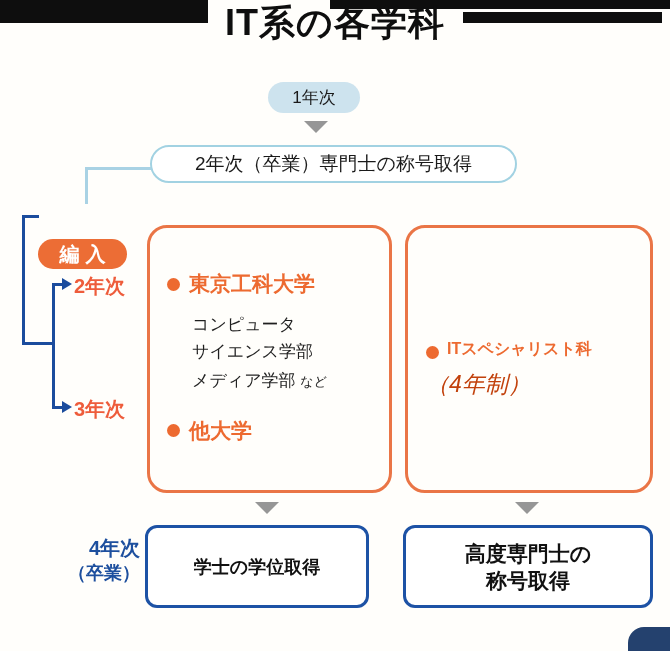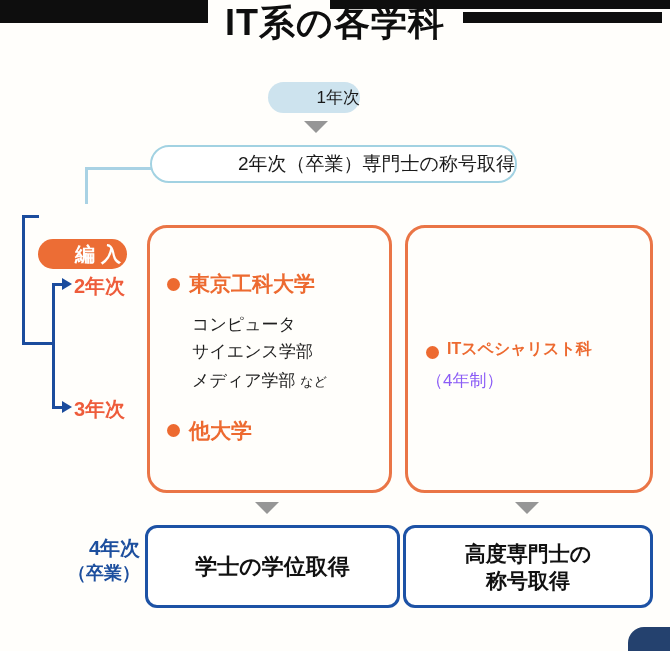--- a/index.html
+++ b/index.html
@@ -15,21 +15,21 @@
 
   
   .bar{background:var(--ink);}
   .bar-left{left:0;top:0;width:208px;height:23px;}
   .bar-top-right{left:330px;top:0;width:340px;height:9px;}
   .bar-right{left:463px;top:12px;width:199px;height:11px;}
   .title{left:205px;top:2px;width:260px;text-align:center;font-size:36px;font-weight:800;
          color:var(--ink);letter-spacing:1px;line-height:42px;white-space:nowrap;}
 
   
-  .pill{box-sizing:border-box;display:flex;align-items:center;justify-content:flex-end;white-space:nowrap;}
+  .pill{box-sizing:border-box;display:flex;align-items:center;justify-content:center;white-space:nowrap;}
   .pill-year1{left:268px;top:82px;width:92px;height:31px;border-radius:16px;
               background:var(--pill-blue-fill);font-size:17px;color:#1a1a1a;}
   .pill-attain{left:150px;top:145px;width:367px;height:38px;border-radius:22px;background:#fff;
                border:2px solid var(--pill-blue-border);font-size:19px;color:#1a1a1a;}
   .pill-transfer{left:38px;top:202px;width:89px;height:30px;border-radius:15px;background:var(--orange);
                  color:#fff;font-size:20px;font-weight:bold;letter-spacing:6px;padding-left:6px;margin-top:37px;}
 
   
   .lineblue{background:var(--connector-blue);}
   .conn-h{left:85px;top:167px;width:66px;height:3px;}
@@ -59,27 +59,27 @@
   .obox-univ{left:147px;top:225px;width:245px;height:268px;}
   .obox-spec{left:405px;top:225px;width:248px;height:268px;}
   .bullet{width:13px;height:13px;border-radius:50%;background:var(--orange-text);}
   .b1{left:167px;top:278px;} .b2{left:167px;top:424px;} .b3{left:426px;top:346px;}
   .oheading{font-size:21px;font-weight:bold;color:var(--orange-text);white-space:nowrap;}
   .t-tokyo{left:189px;top:270px;} .t-other{left:189px;top:417px;}
   .t-it{left:447px;top:339px;font-size:16px;}
   .detail{font-size:17px;color:#1f1f1f;white-space:nowrap;}
   .t-comp{left:192px;top:313px;} .t-sci{left:192px;top:340px;} .t-media{left:192px;top:369px;}
   .t-media .suffix{font-size:13px;}
-  .t-4nen{left:426px;top:369px;font-size:17px;color:#8b5cf6;white-space:nowrap;}
+  .t-4nen{left:426px;top:369px;font-size:23px;color:#c2410c;white-space:nowrap;font-style:italic;}
 
   
   .nbox{box-sizing:border-box;border:3px solid var(--navy-border);border-radius:12px;background:#fff;
         display:flex;flex-direction:column;align-items:center;justify-content:center;
         font-weight:bold;color:#111;text-align:center;}
-  .nbox-left{left:145px;top:525px;width:255px;height:83px;font-size:22px;}
+  .nbox-left{left:145px;top:525px;width:224px;height:83px;font-size:18px;}
   .nbox-right{left:403px;top:525px;width:250px;height:83px;font-size:21px;line-height:27px;}
 
   .corner{right:0;bottom:0;width:42px;height:24px;background:var(--navy-corner);
           border-top-left-radius:16px;}
 </style>
 </head>
 <body>
 
 <div class="canvas">
 

